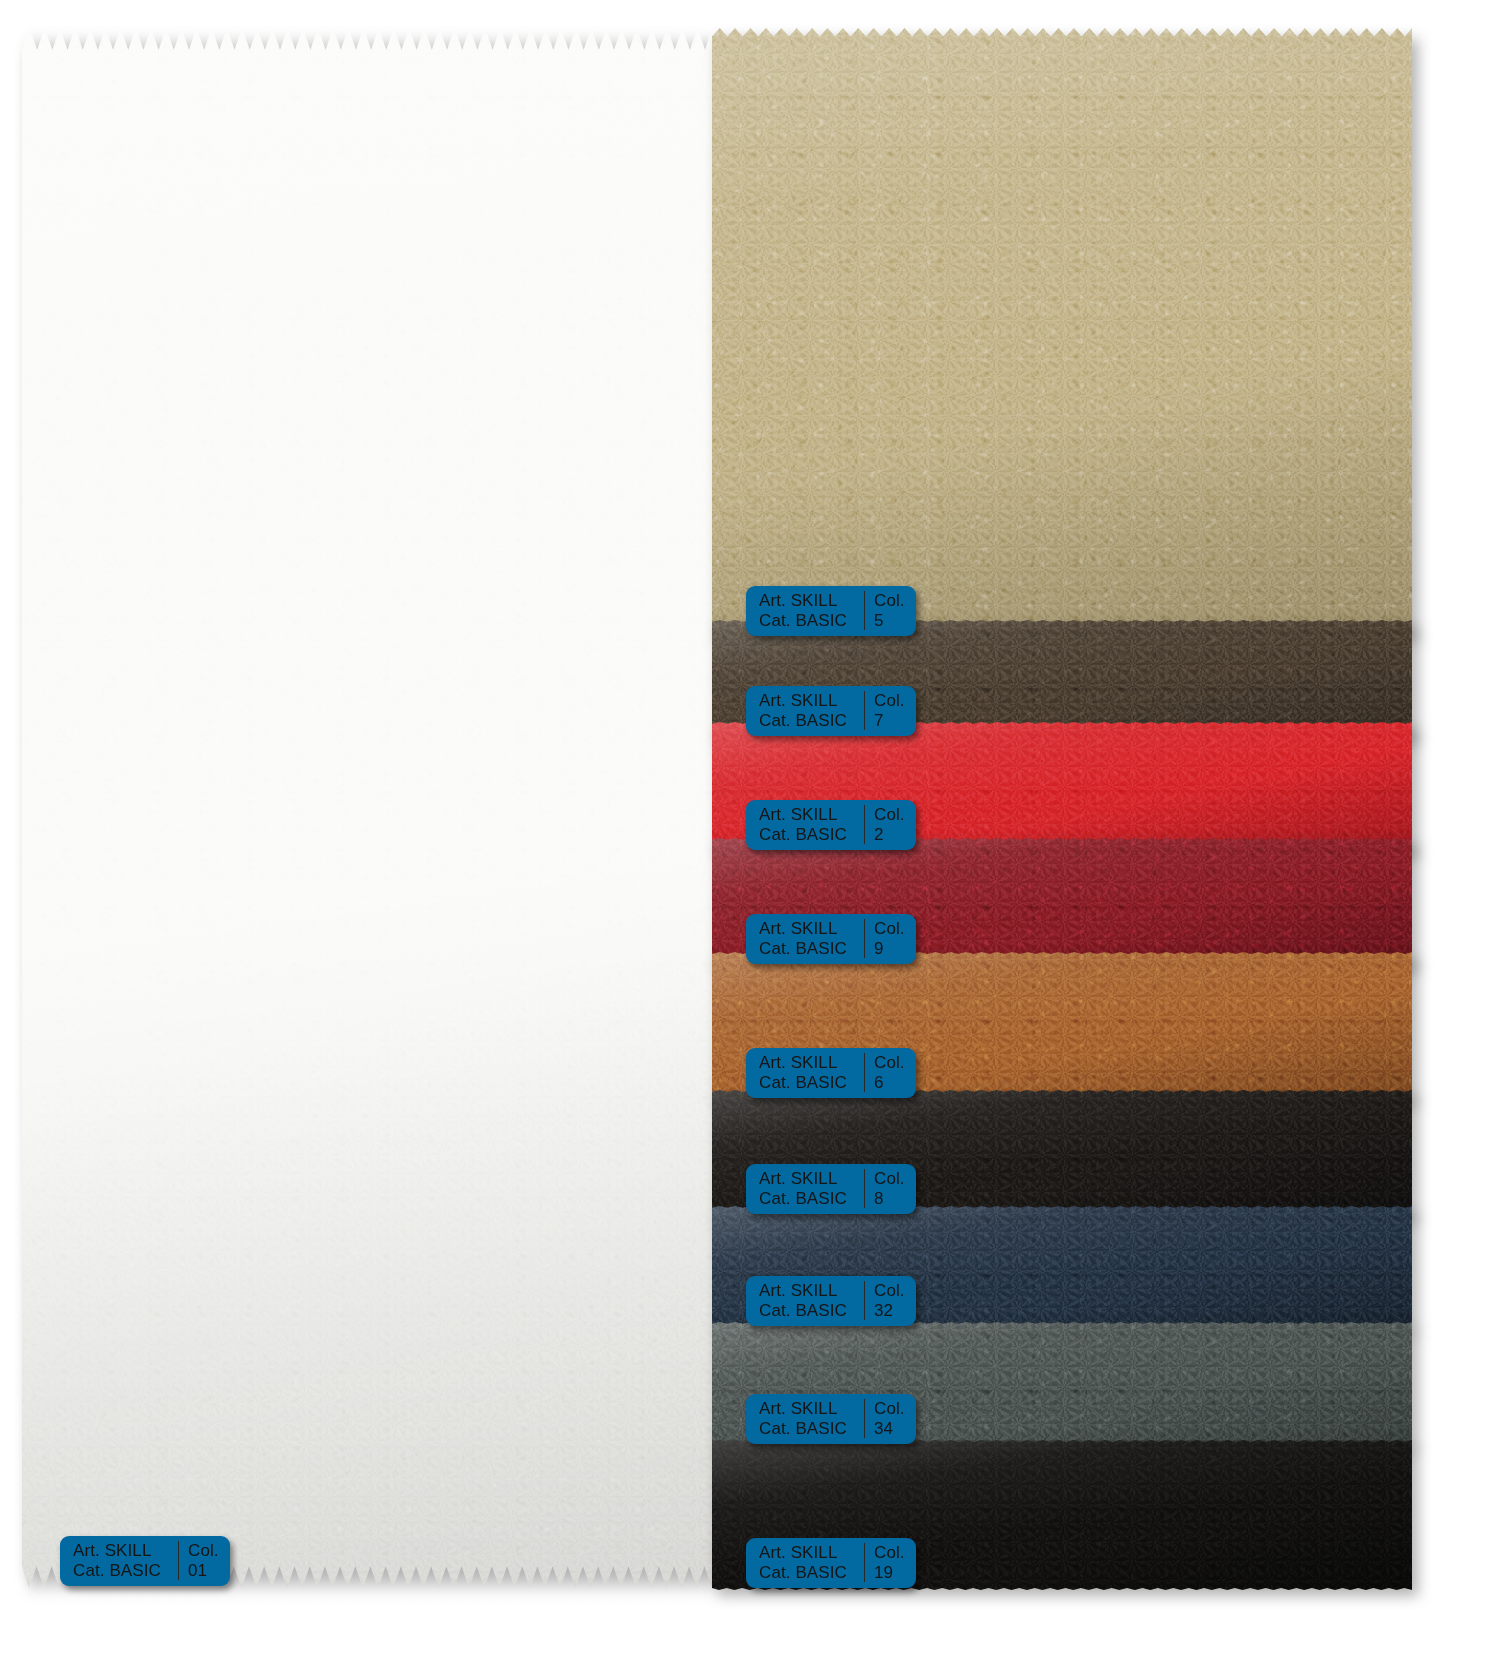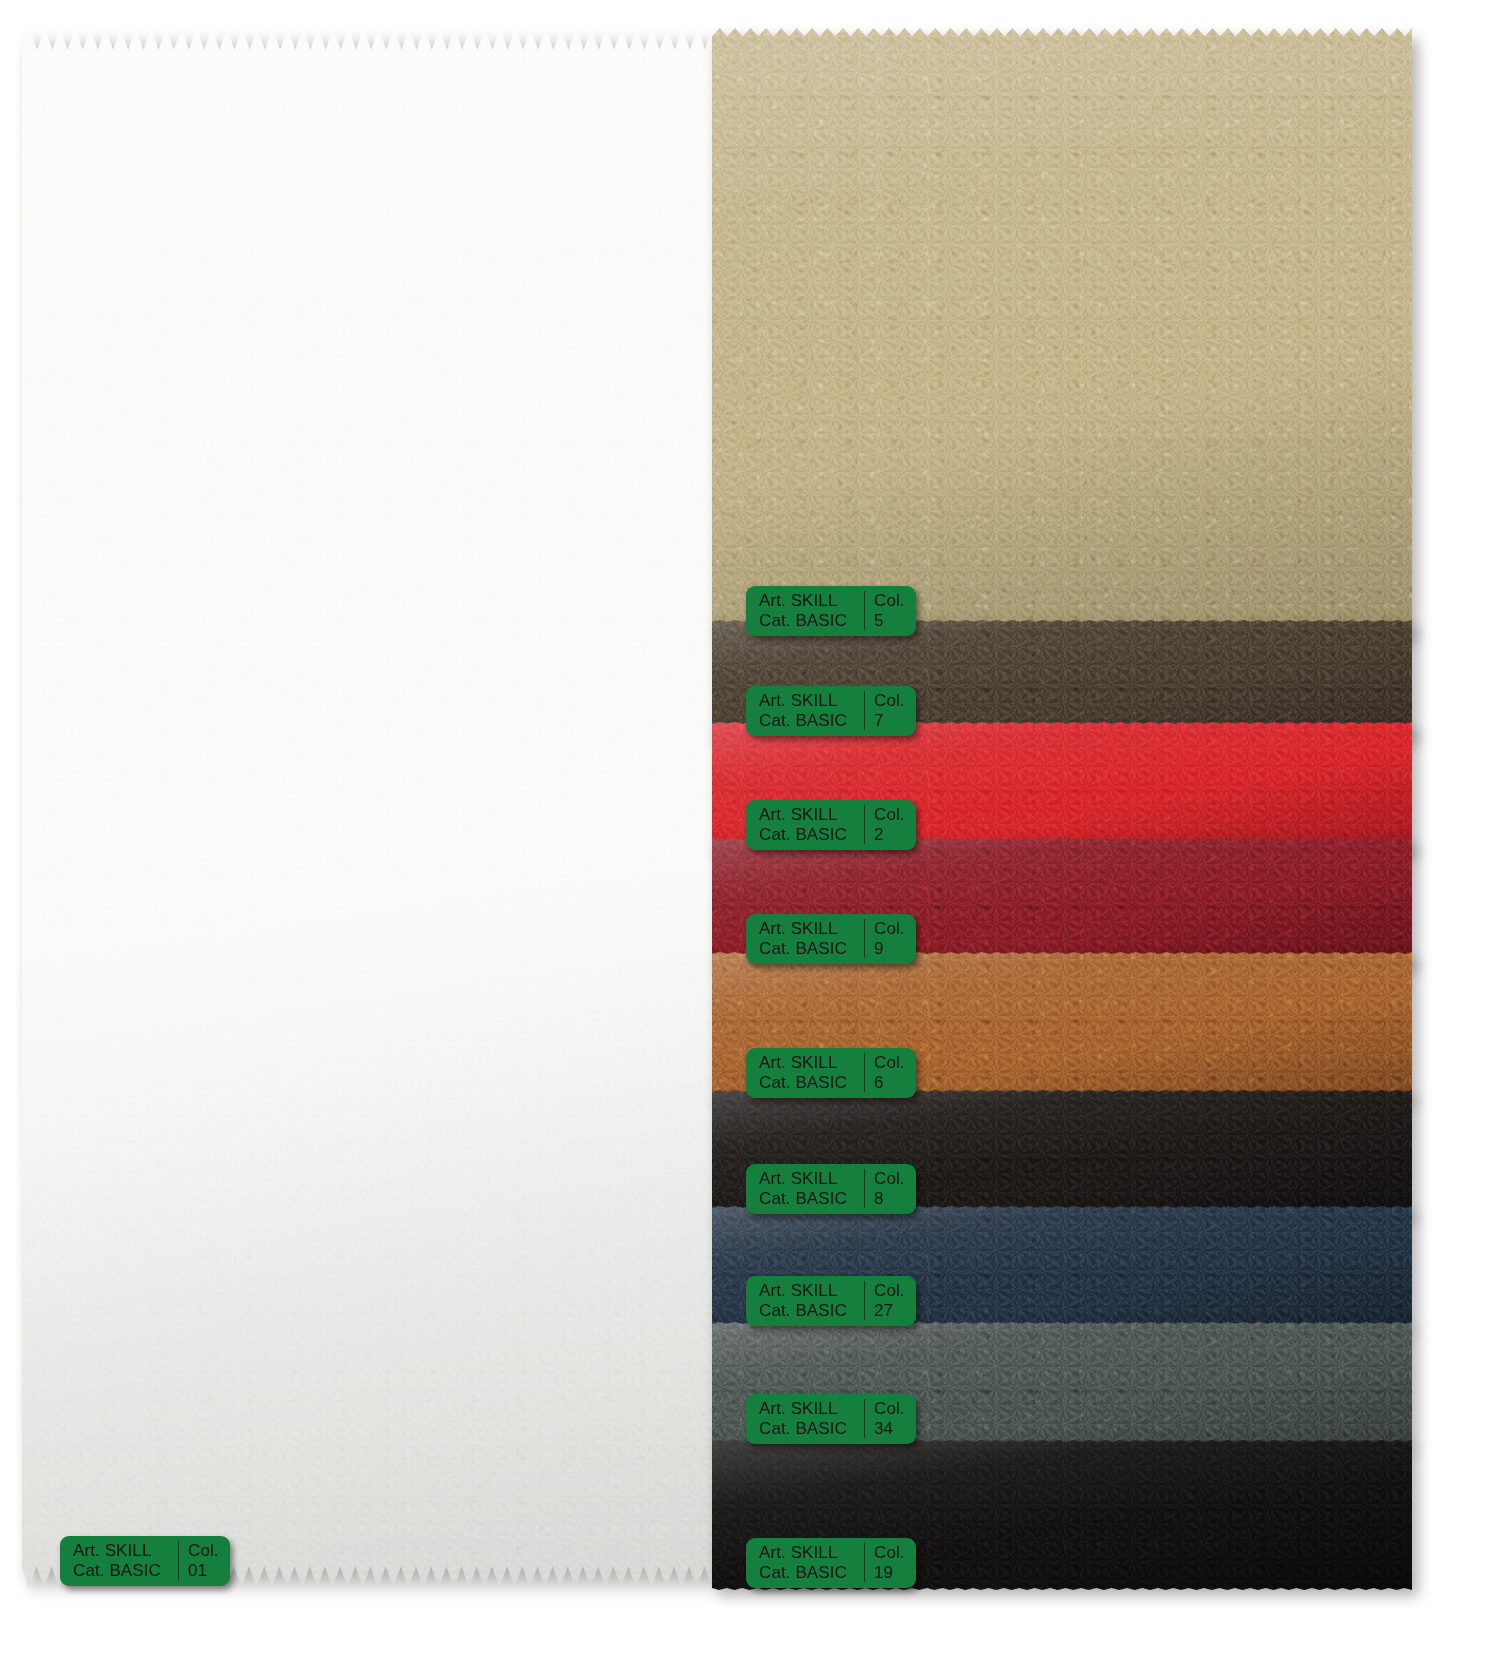--- a/index.html
+++ b/index.html
@@ -117,21 +117,21 @@
       rgba(255,255,255,.20) 0%,
       rgba(255,255,255,.05) 26%,
       rgba(255,255,255,0)   55%,
       rgba(0,0,0,.07)      100%);
     pointer-events: none;
   }
 
   
   .info-label {
     position: absolute;
-    background: #15803d;
+    background: #0369a1;
     border-radius: 9px;
     box-shadow: 3px 4px 6px rgba(0,0,0,.45);
     display: flex;
     align-items: stretch;
     padding: 5px 0 6px 0;
     z-index: 20;
     line-height: 1.16;
   }
   .label-left {
     padding: 0 12px 0 13px;
@@ -308,21 +308,21 @@
           <div class="lbl-line">8</div>
         </div>
       </div>
       <div class="info-label" style="top: 1276px; left: 34px;">
         <div class="label-left">
           <div class="lbl-line">Art. SKILL</div>
           <div class="lbl-line">Cat. BASIC</div>
         </div>
         <div class="label-right">
           <div class="lbl-line">Col.</div>
-          <div class="lbl-line">27</div>
+          <div class="lbl-line">32</div>
         </div>
       </div>
       <div class="info-label" style="top: 1394px; left: 34px;">
         <div class="label-left">
           <div class="lbl-line">Art. SKILL</div>
           <div class="lbl-line">Cat. BASIC</div>
         </div>
         <div class="label-right">
           <div class="lbl-line">Col.</div>
           <div class="lbl-line">34</div>

